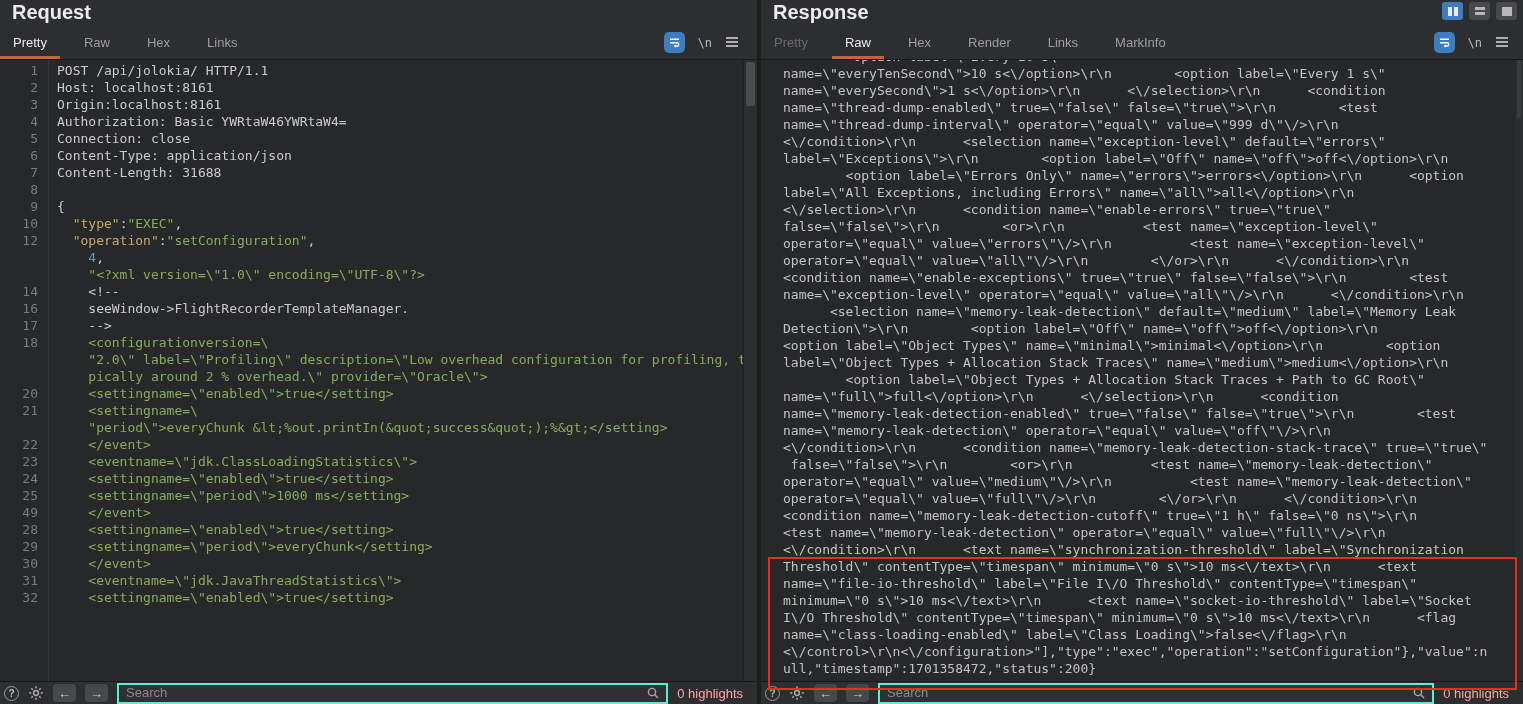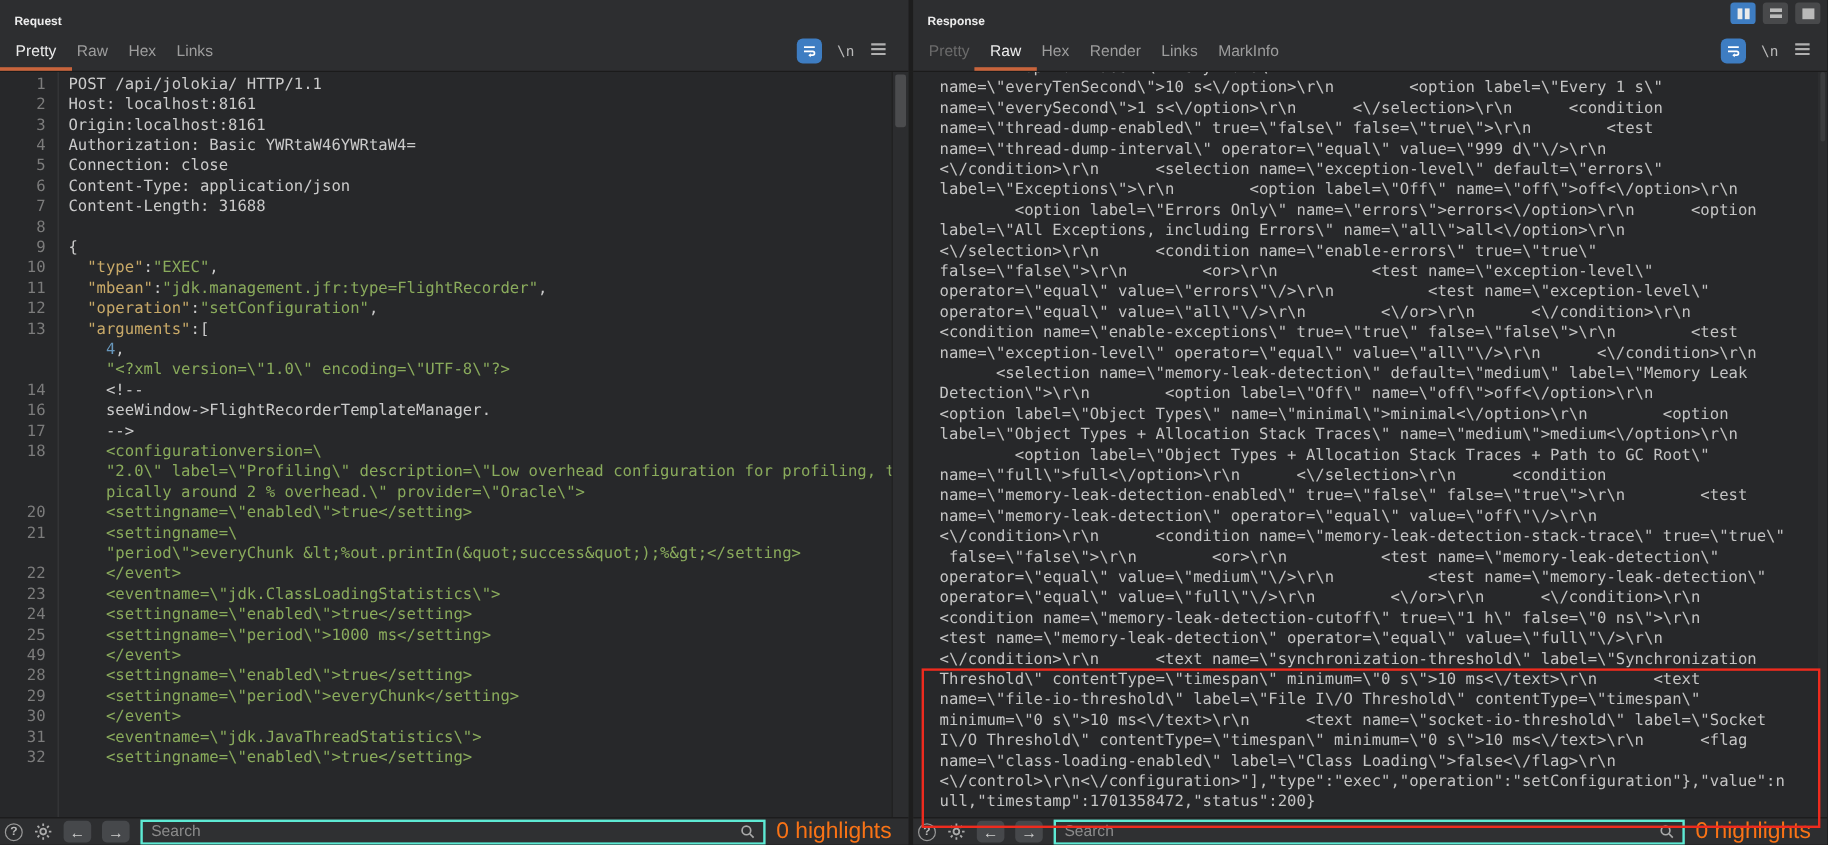--- a/index.html
+++ b/index.html
@@ -3,22 +3,22 @@
 <meta charset="utf-8">
 <style>
   html,body{margin:0;padding:0;background:#1d1d1d;}
   .app{position:relative;width:1523px;height:704px;background:#1d1d1d;overflow:hidden;
        font-family:"Liberation Sans",sans-serif;}
   .panel{position:absolute;top:0;height:704px;background:#28292b;}
   .panel.left{left:0;width:757px;}
   .panel.right{left:761px;width:762px;}
 
   .top{position:absolute;top:0;left:0;right:0;height:59px;background:#2d2e30;border-bottom:1px solid #1b1b1b;}
-  .ptitle{position:absolute;left:12px;top:13px;font-size:10px;font-weight:bold;color:#ececec;}
-  .tabs{position:absolute;left:13px;bottom:0;display:flex;gap:17px;}
+  .ptitle{position:absolute;left:12px;top:1px;font-size:20px;font-weight:bold;color:#ececec;}
+  .tabs{position:absolute;left:13px;bottom:0;display:flex;gap:37px;}
   .tab{font-size:13px;color:#9d9d9d;padding:0 0 9px 0;position:relative;}
   .tab.active{color:#ececec;}
   .tab.disabled{color:#6b6b6b;}
   .tab.active::after{content:"";position:absolute;left:-13px;right:-13px;bottom:0;height:3px;background:#c8643c;}
   .tabicons{position:absolute;bottom:6px;display:flex;align-items:center;gap:13px;}
   .panel.left .tabicons{right:18px;}
   .panel.right .tabicons{right:14px;}
   .wrapbtn{width:21px;height:21px;border-radius:5px;background:#3e7dc2;display:flex;align-items:center;justify-content:center;}
   .nlabel{font-size:12px;color:#b9b9b9;font-family:"DejaVu Sans Mono",monospace;}
 
@@ -57,21 +57,21 @@
   .helpc{width:15px;height:15px;border-radius:50%;border:1.5px solid #999;color:#bbb;font-size:10px;font-weight:bold;
          display:flex;align-items:center;justify-content:center;box-sizing:border-box;flex:0 0 auto;}
   .gearwrap{display:flex;align-items:center;flex:0 0 auto;}
   .navbtn{width:23px;height:18px;border-radius:4px;background:#46484b;color:#cfcfcf;font-size:13px;line-height:1;
           display:flex;align-items:center;justify-content:center;flex:0 0 auto;}
   .sfield{flex:1;height:17px;background:#2f3032;border:2px solid #5eead4;position:relative;display:flex;align-items:flex-start;}
   .sfield input{flex:1;background:transparent;border:none;outline:none;color:#cfcfcf;font-size:13px;
                 padding:0 26px 0 7px;font-family:"Liberation Sans",sans-serif;}
   .sfield input::placeholder{color:#8b8b8b;}
   .mag{position:absolute;right:6px;top:1px;}
-  .hl{flex:0 0 auto;color:#f97316;font-size:19px;}
+  .hl{flex:0 0 auto;color:#fca5a5;font-size:13px;}
 
   .redbox{position:absolute;left:768px;top:557px;width:749px;height:133px;border:2px solid #ee2b1e;
           z-index:20;pointer-events:none;box-sizing:border-box;}
 </style>
 </head>
 <body>
 
 <div class="app">
 
   <div class="panel left">
@@ -135,30 +135,22 @@
           </div>
           <div class="crow">
             <span class="gut">9</span>
             <span class="code"><span class="tk-p">{</span></span>
           </div>
           <div class="crow">
             <span class="gut">10</span>
             <span class="code"><span class="tk-p">  </span><span class="tk-k">"type"</span><span class="tk-p">:</span><span class="tk-s">"EXEC"</span><span class="tk-p">,</span></span>
           </div>
           <div class="crow">
-            <span class="gut">11</span>
-            <span class="code"><span class="tk-p">  </span><span class="tk-k">"mbean"</span><span class="tk-p">:</span><span class="tk-s">"jdk.management.jfr:type=FlightRecorder"</span><span class="tk-p">,</span></span>
-          </div>
-          <div class="crow">
             <span class="gut">12</span>
             <span class="code"><span class="tk-p">  </span><span class="tk-k">"operation"</span><span class="tk-p">:</span><span class="tk-s">"setConfiguration"</span><span class="tk-p">,</span></span>
-          </div>
-          <div class="crow">
-            <span class="gut">13</span>
-            <span class="code"><span class="tk-p">  </span><span class="tk-k">"arguments"</span><span class="tk-p">:[</span></span>
           </div>
           <div class="crow">
             <span class="gut"></span>
             <span class="code"><span class="tk-p">    </span><span class="tk-num">4</span><span class="tk-p">,</span></span>
           </div>
           <div class="crow">
             <span class="gut"></span>
             <span class="code"><span class="tk-s">    "&lt;?xml version=\"1.0\" encoding=\"UTF-8\"?&gt;</span></span>
           </div>
           <div class="crow">

